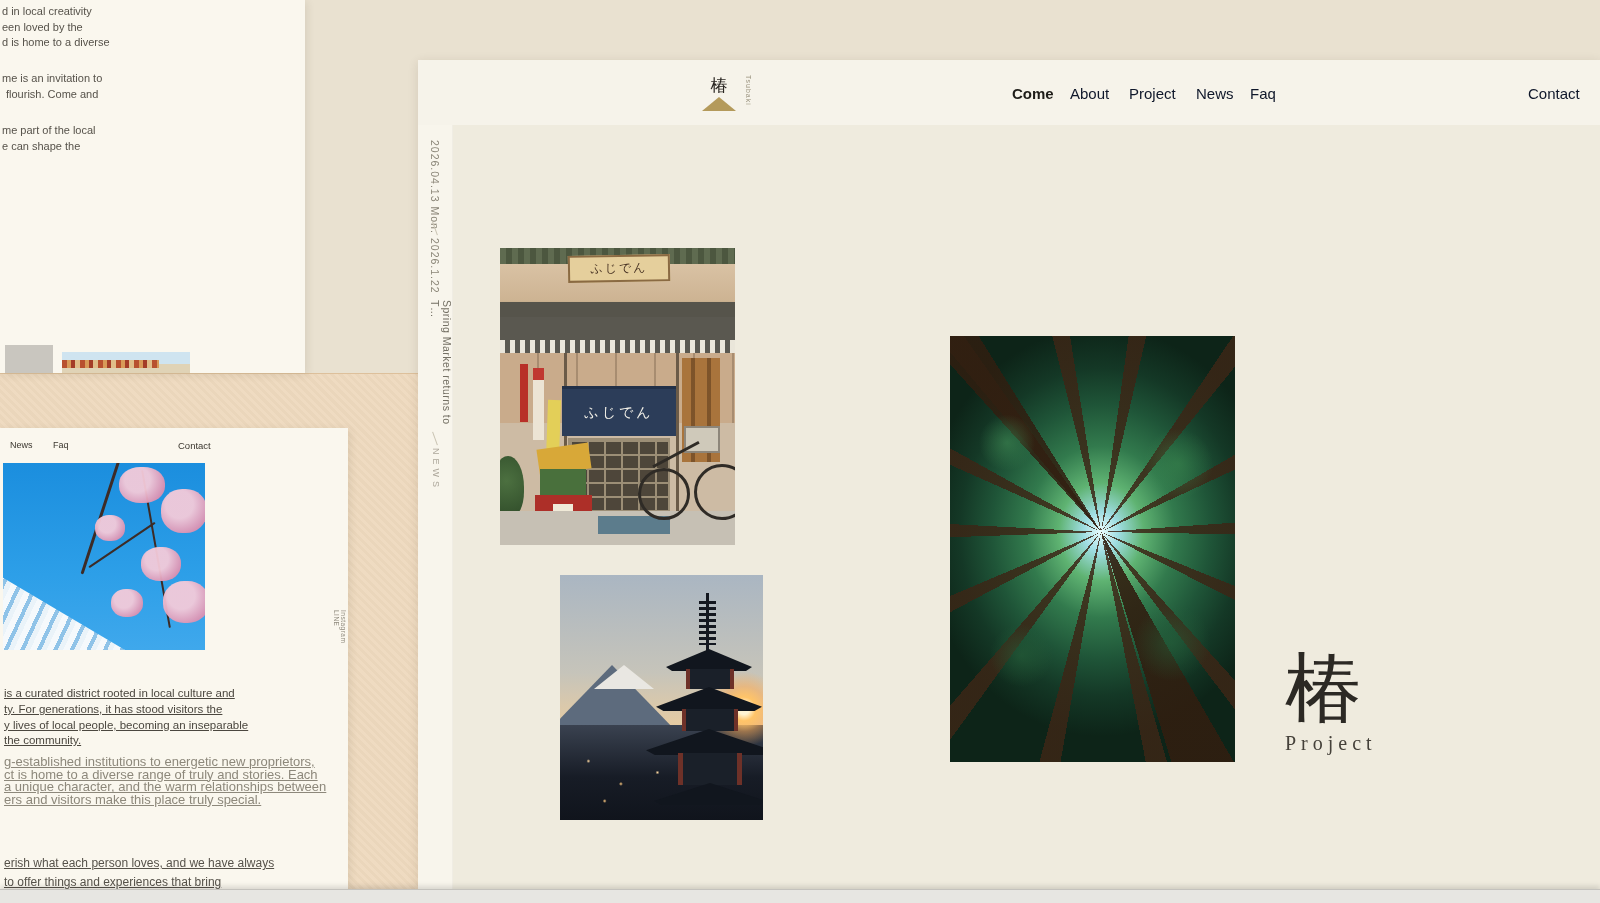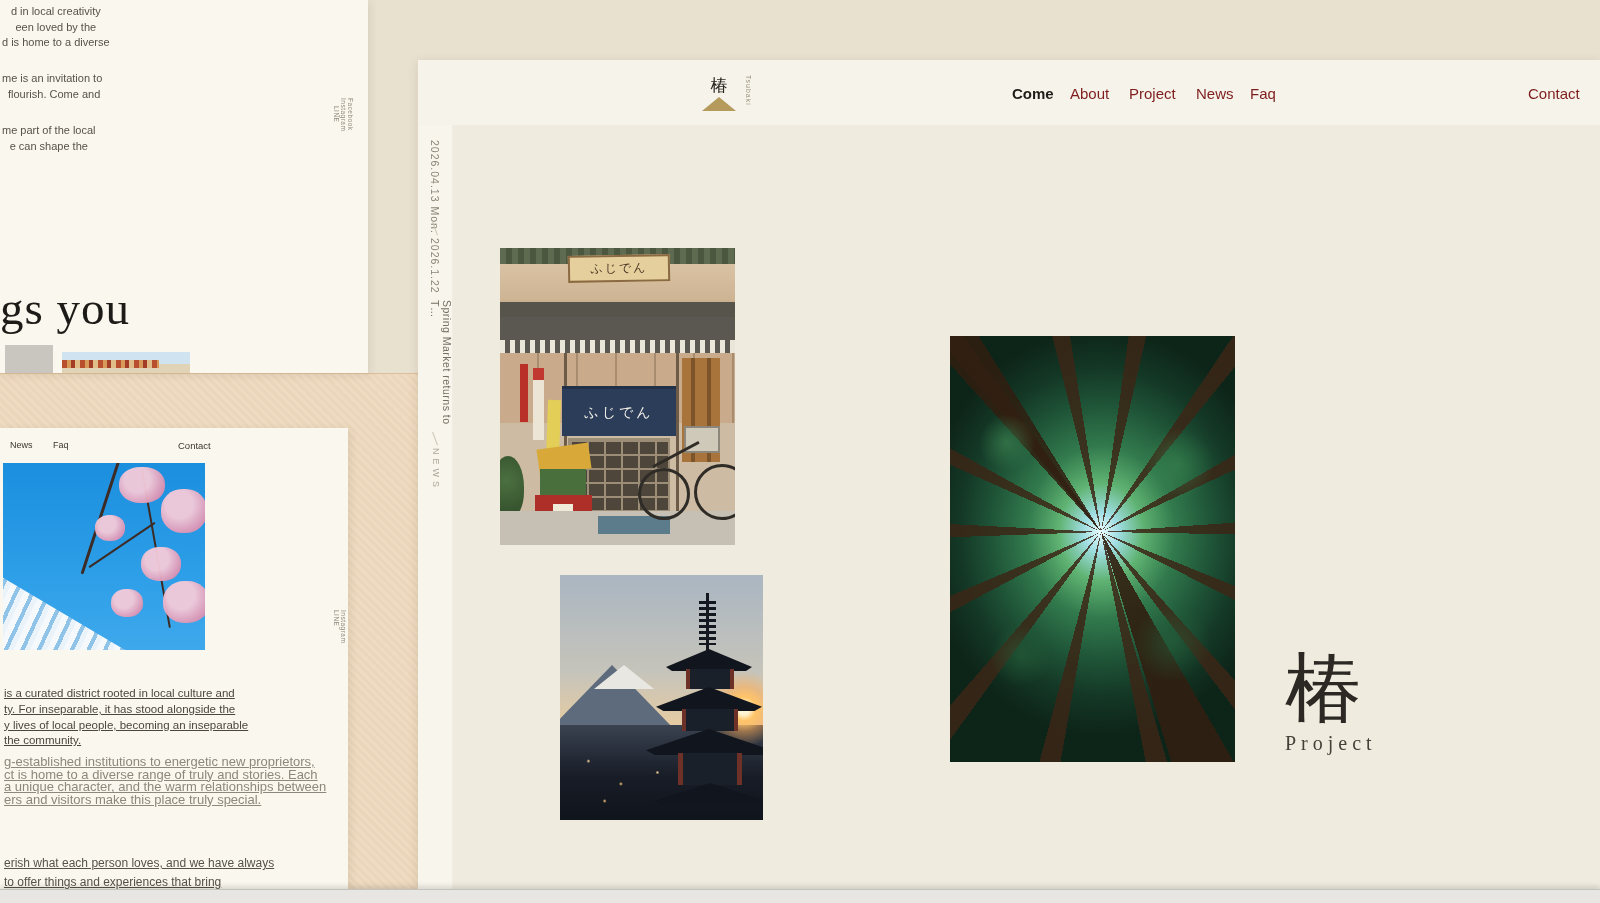--- a/index.html
+++ b/index.html
@@ -9,21 +9,21 @@
 
   
   .canvas-top { left:0; top:0; width:1600px; height:373px; background:#e9e1d0; }
   .canvas-bottom { left:0; top:373px; width:1600px; height:516px; background:#eed9be; border-top:1px solid #ddc09b;
     background-image:repeating-linear-gradient(45deg, rgba(255,255,255,.05) 0 3px, rgba(0,0,0,.015) 3px 6px); }
   .bottom-bar { left:0; top:889px; width:1600px; height:14px; background:#e7e6e2; border-top:1px solid #c4c2bd;
     box-shadow:0 -3px 5px rgba(0,0,0,.12); }
 
   
   .artboard { background:#faf7ee; box-shadow:2px 2px 8px rgba(60,45,25,.10); overflow:hidden; }
-  .ab-a { left:0; top:0; width:368px; height:373px;text-align:center; }
+  .ab-a { left:0; top:0; width:305px; height:373px; }
   .ab-b { left:0; top:428px; width:348px; height:461px; }
 
   .frag { color:#56524a; font-size:11px; line-height:15.6px; white-space:nowrap; }
   .vtext { writing-mode:vertical-rl; text-orientation:mixed; }
   .social { color:#8e897c; font-size:6.5px; letter-spacing:.5px; }
   .social span { display:block; margin-bottom:9px; }
   .big-serif { font-family:"Liberation Serif", serif; color:#1d1b17; font-size:47px; letter-spacing:1px; white-space:nowrap; }
 
   .gray-block { background:#c9c6bf; }
   .coastal { background:linear-gradient(180deg,#cfe4f0 0 55%, #e0d3b6 55% 100%); overflow:hidden; }
@@ -50,21 +50,21 @@
   .side-strip { left:0; top:0; width:35px; height:829px; background:#f8f5ec; border-right:1px solid rgba(0,0,0,.03); }
   .strip-date { color:#8b8678; font-size:10.5px; letter-spacing:1px; }
   .strip-news-title { color:#747064; font-size:10.5px; letter-spacing:.5px; max-height:132px; overflow:hidden; }
   .strip-divider { width:14px; height:1px; background:#c9c3b2; }
   .strip-label { color:#aca69a; font-size:9px; letter-spacing:4px; }
 
   .main-header { left:0; top:0; width:1182px; height:65px; background:#f6f3ea; }
   .logo-kanji { font-family:"Liberation Serif", serif; font-size:17px; color:#2a2622; }
   .logo-tri { width:0; height:0; border-left:17px solid transparent; border-right:17px solid transparent; border-bottom:14px solid #b49a5b; }
   .logo-romaji { color:#9a937f; font-size:7px; letter-spacing:1px; }
-  .nav-item { font-size:15px; color:#7f1d1d; white-space:nowrap; cursor:pointer; }
+  .nav-item { font-size:15px; color:#0f172a; white-space:nowrap; cursor:pointer; }
   .nav-item.active { color:#1f1d19; font-weight:bold; }
 
   .hero-kanji { font-family:"Liberation Serif", serif; font-size:76px; line-height:1; color:#2c2924; }
   .hero-sub { font-family:"Liberation Serif", serif; font-size:20px; letter-spacing:5px; color:#45413a; }
 
   
   .shop { width:235px; height:297px; background:#cdbba4; overflow:hidden; }
   .shop > div { position:absolute; }
   .shop-slats { left:0; top:0; width:235px; height:16px; background:repeating-linear-gradient(90deg,#5f6b50 0 6px,#4c573f 6px 12px); }
   .shop-topwood { left:0; top:16px; width:235px; height:40px; background:linear-gradient(180deg,#d9c2a4,#ccb291); }
@@ -150,21 +150,20 @@
   </div>
   <div class="abs" style="left:2px; top:123px;">
     <div class="frag">me part of the local</div>
     <div class="frag">e can shape the</div>
   </div>
   <div class="abs vtext social" style="left:333px; top:98px;">
     <span>Facebook</span>
     <span>Instagram</span>
     <span>LINE</span>
   </div>
-  <div class="abs big-serif" style="left:0px; top:281px;">gs you</div>
   <div class="abs gray-block" style="left:5px; top:345px; width:48px; height:28px;"></div>
   <div class="abs coastal" style="left:62px; top:352px; width:128px; height:21px;">
     <div class="town"></div>
   </div>
 </div>
 
 <div class="abs artboard ab-b">
   <div class="abs ab-b-nav" style="left:10px; top:12px;">
     <span>News</span>
     <span>Faq</span>
@@ -185,21 +184,21 @@
   </div>
 
   <div class="abs vtext social" style="left:333px; top:182px;">
     <span>Facebook</span>
     <span>Instagram</span>
     <span>LINE</span>
   </div>
 
   <div class="abs" style="left:4px; top:258px;">
     <div class="para para-1">is a curated district rooted in local culture and</div>
-    <div class="para para-1">ty. For inseparable, it has stood alongside the</div>
+    <div class="para para-1">ty. For generations, it has stood visitors the</div>
     <div class="para para-1">y lives of local people, becoming an inseparable</div>
     <div class="para para-1">the community.</div>
   </div>
   <div class="abs" style="left:4px; top:328px;">
     <div class="para para-2">g-established institutions to energetic new proprietors,</div>
     <div class="para para-2">ct is home to a diverse range of truly and stories. Each</div>
     <div class="para para-2">a unique character, and the warm relationships between</div>
     <div class="para para-2">ers and visitors make this place truly special.</div>
   </div>
   <div class="abs" style="left:4px; top:426px;">

